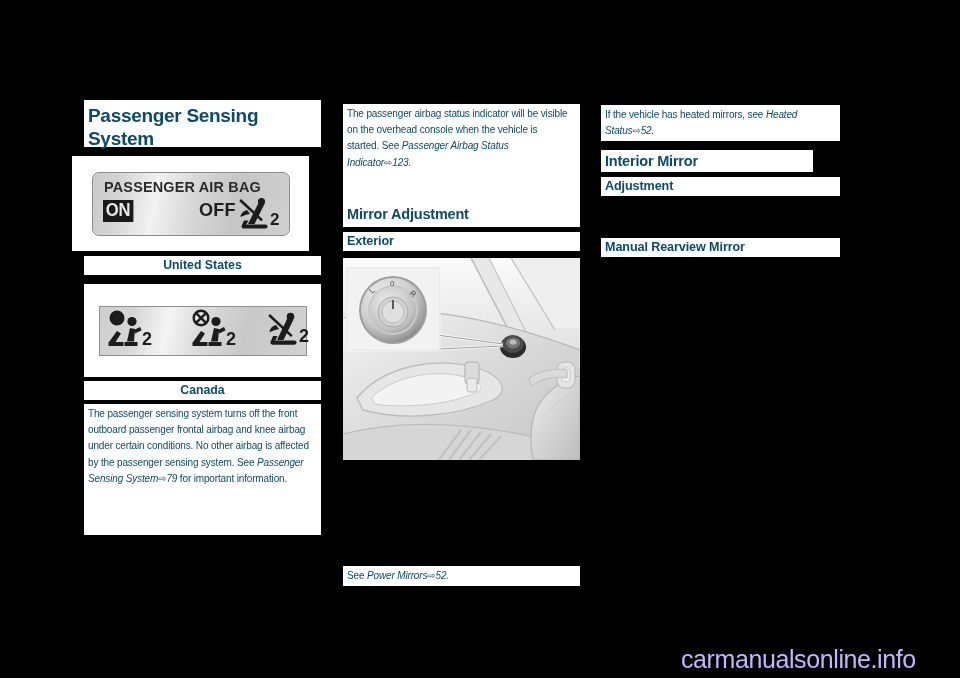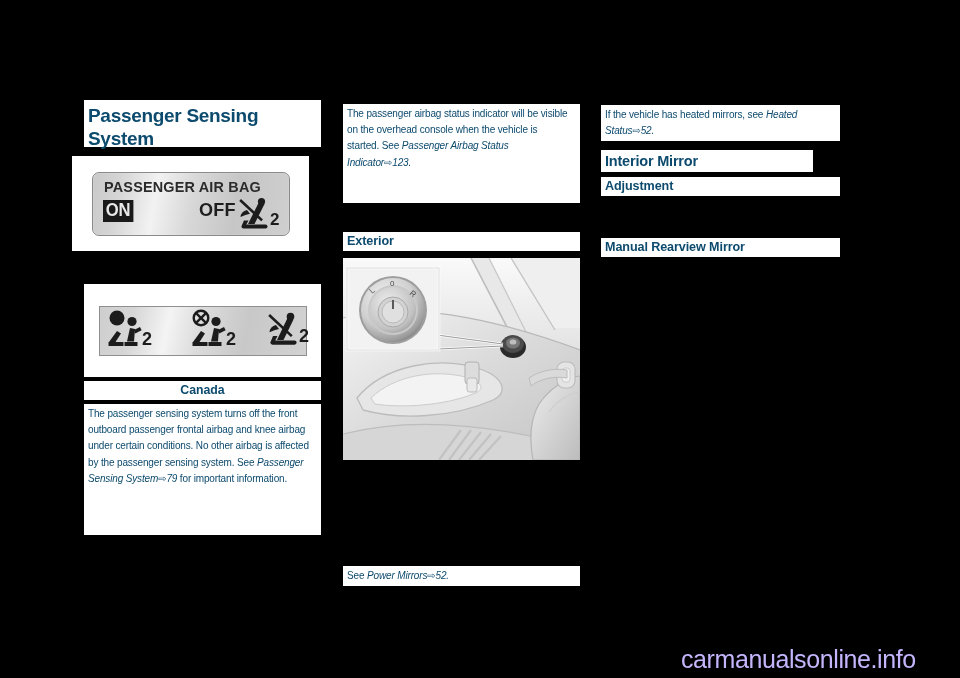--- a/index.html
+++ b/index.html
@@ -148,20 +148,21 @@
             <path d="M8 13 q-6 1.5 -6.5 7 q5 -2.5 9.5 -3.2 z"></path>
 
             <rect x="2" y="2" width="30" height="2.6" transform="rotate(43 2 2)"></rect>
           </g>
           <text x="31" y="28" font-family="Liberation Sans, sans-serif" font-size="17" font-weight="600" fill="#1c1c1c">2</text>
         </svg>
       </div>
     </div>
   </div>
 
+  <div class="blk caption" style="left:84px;top:256px;width:237px;height:19px;">United States</div>
 
   <div class="imgbox" style="left:84px;top:284px;width:237px;height:93px;">
     <div class="ca-disp">
 
       <div class="ca-ic" style="left:8px;">
         <svg width="48" height="38" viewBox="0 0 48 38">
           <g fill="#1c1c1c">
             <circle cx="9" cy="9" r="7.5"></circle>
             <path d="M1 33 L9 22 L13 24.5 L7.5 33 Z"></path>
             <path d="M0.5 33 h15 v4 h-15 z"></path>
@@ -212,20 +213,21 @@
   <div class="blk caption" style="left:84px;top:381px;width:237px;height:19px;">Canada</div>
 
   <div class="blk body-txt" style="left:84px;top:404px;width:237px;height:131px;">
     <span>The passenger sensing system turns off the front outboard passenger frontal airbag and knee airbag under certain conditions. No other airbag is affected by the passenger sensing system. See </span><i>Passenger Sensing System</i><span class="arrow">⇨</span><i>79</i><span> for important information.</span>
   </div>
 
   <div class="blk body-txt" style="left:343px;top:104px;width:237px;height:99px;">
     <span>The passenger airbag status indicator will be visible on the overhead console when the vehicle is started. See </span><i>Passenger Airbag Status Indicator</i><span class="arrow">⇨</span><i>123</i><i>.</i>
   </div>
 
+  <div class="blk h2" style="left:343px;top:203px;width:237px;height:24px;">Mirror Adjustment</div>
 
   <div class="blk h3" style="left:343px;top:232px;width:237px;height:19px;">Exterior</div>
 
   <div class="photo" style="left:343px;top:258px;width:237px;height:202px;">
     <svg width="237" height="202" viewBox="0 0 237 202">
       <defs>
         <linearGradient id="gdoor" x1="0" y1="0" x2="1" y2="1">
           <stop offset="0" stop-color="#f4f4f4"></stop>
           <stop offset="0.45" stop-color="#dcdcdc"></stop>
           <stop offset="1" stop-color="#c4c4c4"></stop>

